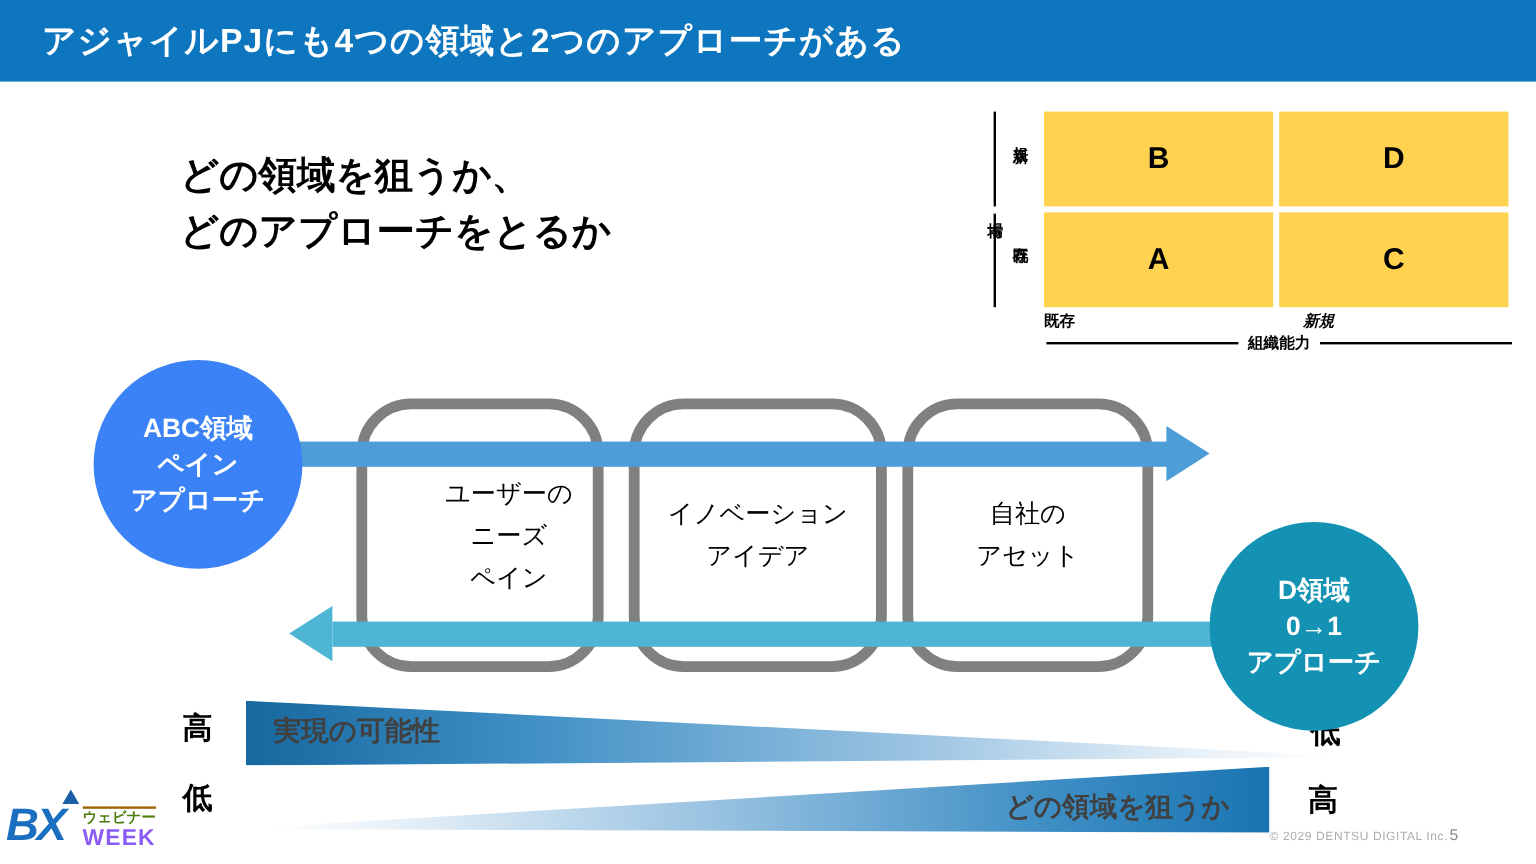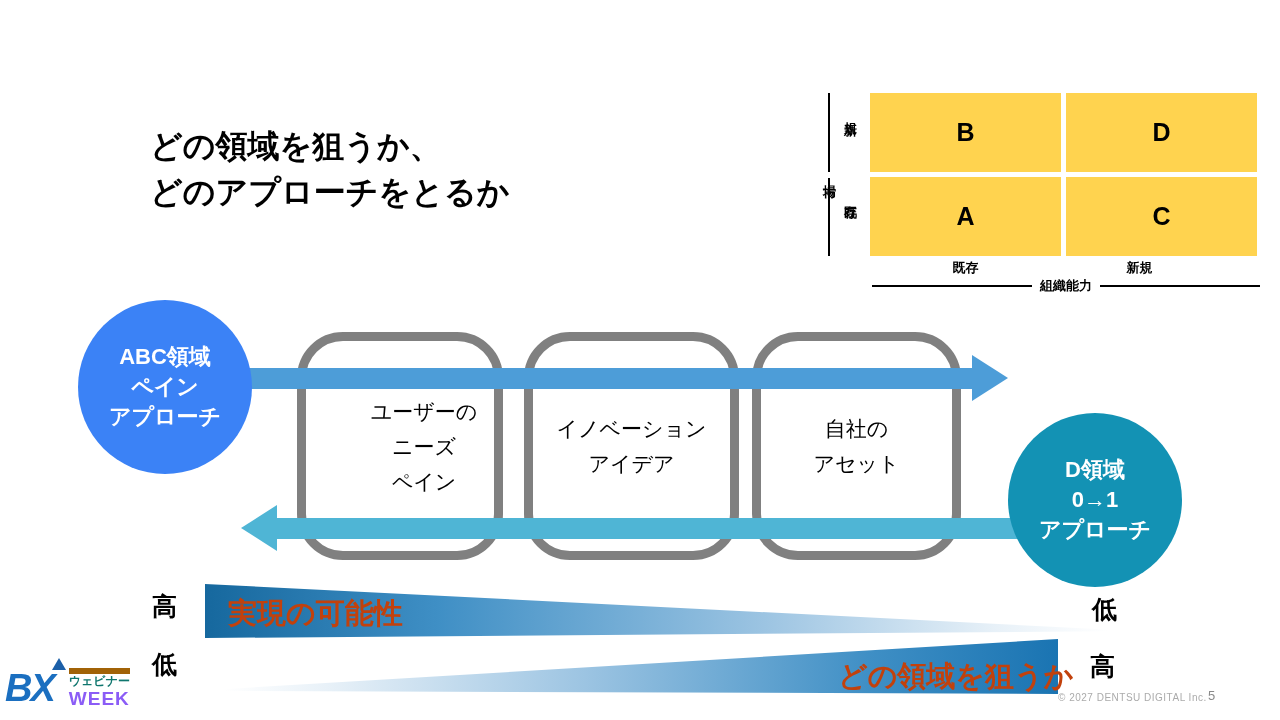--- a/index.html
+++ b/index.html
@@ -42,25 +42,25 @@
   .v-axis .vline { width:0; border-left:2px solid #000; flex:1; }
   .v-axis .vlabel {
     writing-mode:vertical-rl; font-size:13px; font-weight:bold; color:#000; padding:3px 0;
   }
   .v-tick-label {
     position:absolute; writing-mode:vertical-rl; font-size:13px; font-weight:bold; color:#000;
   }
   .v-tick-top { left:841px; top:112px; }
   .v-tick-bottom { left:841px; top:196px; }
   .h-tick-label {
-    position:absolute; top:259px; width:191px; text-align:center;
+    position:absolute; top:259px; width:191px; 
     font-size:13px; font-weight:bold; color:#000;
   }
   .h-tick-left { left:870px; }
-  .h-tick-right { left:1044px; }
+  .h-tick-right { left:1086px;font-style:italic; }
   .h-axis {
     position:absolute; left:872px; top:277px; width:388px; height:18px;
     display:flex; align-items:center;
   }
   .h-axis .hline { flex:1; height:0; border-top:2px solid #000; }
   .h-axis .hlabel { font-size:13px; font-weight:bold; color:#000; padding:0 8px; white-space:nowrap; }
 
   
   .flow-box {
     position:absolute; top:332px; height:228px;
@@ -92,34 +92,34 @@
   }
 
   
   .approach-circle {
     position:absolute; width:174px; height:174px; border-radius:50%;
     display:flex; flex-direction:column; align-items:center; justify-content:center;
     z-index:3; text-align:center;
   }
   .approach-circle span { color:#fff; font-size:22px; font-weight:bold; line-height:30px; }
   .circle-left { left:78px; top:300px; background:#3b82f6; }
-  .circle-right { left:1008px; top:413px; background:#1392B4; }
+  .circle-right { left:1008px; top:435px; background:#1392B4; }
 
   
   .wedge1 {
     position:absolute; left:205px; top:584px; width:932px; height:54px;
     background:linear-gradient(90deg, #16689E 0%, #3F8FC5 25%, #9CC4E2 60%, #E8F1F8 85%, #ffffff 97%);
     clip-path:polygon(0 0, 100% 87%, 0 100%);
   }
   .wedge2 {
     position:absolute; left:198px; top:639px; width:860px; height:55px;
     background:linear-gradient(90deg, #ffffff 3%, #E8F1F8 15%, #9CC4E2 45%, #3F8FC5 78%, #1A74B2 100%);
     clip-path:polygon(100% 0, 100% 100%, 0 94%);
   }
-  .gauge-label { position:absolute; font-size:29px; font-weight:bold; color:#c2410c; white-space:nowrap; }
+  .gauge-label { position:absolute; font-size:23px; font-weight:bold; color:#404040; white-space:nowrap; }
   .hl { font-size:25px; font-weight:bold; color:#000; position:absolute; }
   .g1-left  { left:152px; top:590px; }
   .g1-right { left:1092px; top:593px; }
   .g2-left  { left:152px; top:648px; }
   .g2-right { left:1090px; top:650px; }
   .g1-text { left:228px; top:594px; }
   .g2-text { left:838px; top:657px; }
 
   
   .logo { position:absolute; left:5px; top:666px; display:flex; align-items:flex-end;gap:11px; }
@@ -127,32 +127,35 @@
     font-size:38px; font-weight:bold; font-style:italic; color:#1B6FC0;
     line-height:44px; letter-spacing:-2px; position:relative;
   }
   .logo-arrow {
     position:absolute; left:47px; top:-8px; width:0; height:0;
     border-left:7px solid transparent; border-right:7px solid transparent;
     border-bottom:12px solid #1B5FA8;
   }
   .logo-right { margin-left:4px; padding-bottom:2px; }
   .logo-webinar {
-    font-size:12px; font-weight:bold; color:#0f766e; border-top:6px solid #a16207;
+    font-size:12px; font-weight:bold; color:#4d7c0f; border-top:2px solid #a16207;
     line-height:15px; white-space:nowrap;
   }
   .logo-week { font-size:19px; font-weight:bold; color:#8b5cf6; line-height:19px; letter-spacing:1px; }
   .copyright { position:absolute; left:1058px; top:692px; font-size:10px; color:#ABABAB; letter-spacing:0.5px; }
   .page-number { position:absolute; left:1208px; top:688px; font-size:13px; color:#8A8A8A; }
 </style>
 </head>
 <body>
 
 <div class="slide">
 
+  <div class="header">
+    <div class="title">アジャイルPJにも4つの領域と2つのアプローチがある</div>
+  </div>
 
   <div class="subtitle">
     <div>どの領域を狙うか、</div>
     <div>どのアプローチをとるか</div>
   </div>
 
   <div class="v-axis">
     <div class="vline"></div>
     <div class="vlabel">市場</div>
     <div class="vline"></div>
@@ -218,16 +221,16 @@
 
   <div class="logo">
     <div class="logo-bx">BX
       <div class="logo-arrow"></div>
     </div>
     <div class="logo-right">
       <div class="logo-webinar">ウェビナー</div>
       <div class="logo-week">WEEK</div>
     </div>
   </div>
-  <div class="copyright">© 2027 DENTSU DIGITAL Inc.</div>
+  <div class="copyright">© 2029 DENTSU DIGITAL Inc.</div>
   <div class="page-number">5</div>
 
 </div>
 
 </body></html>

